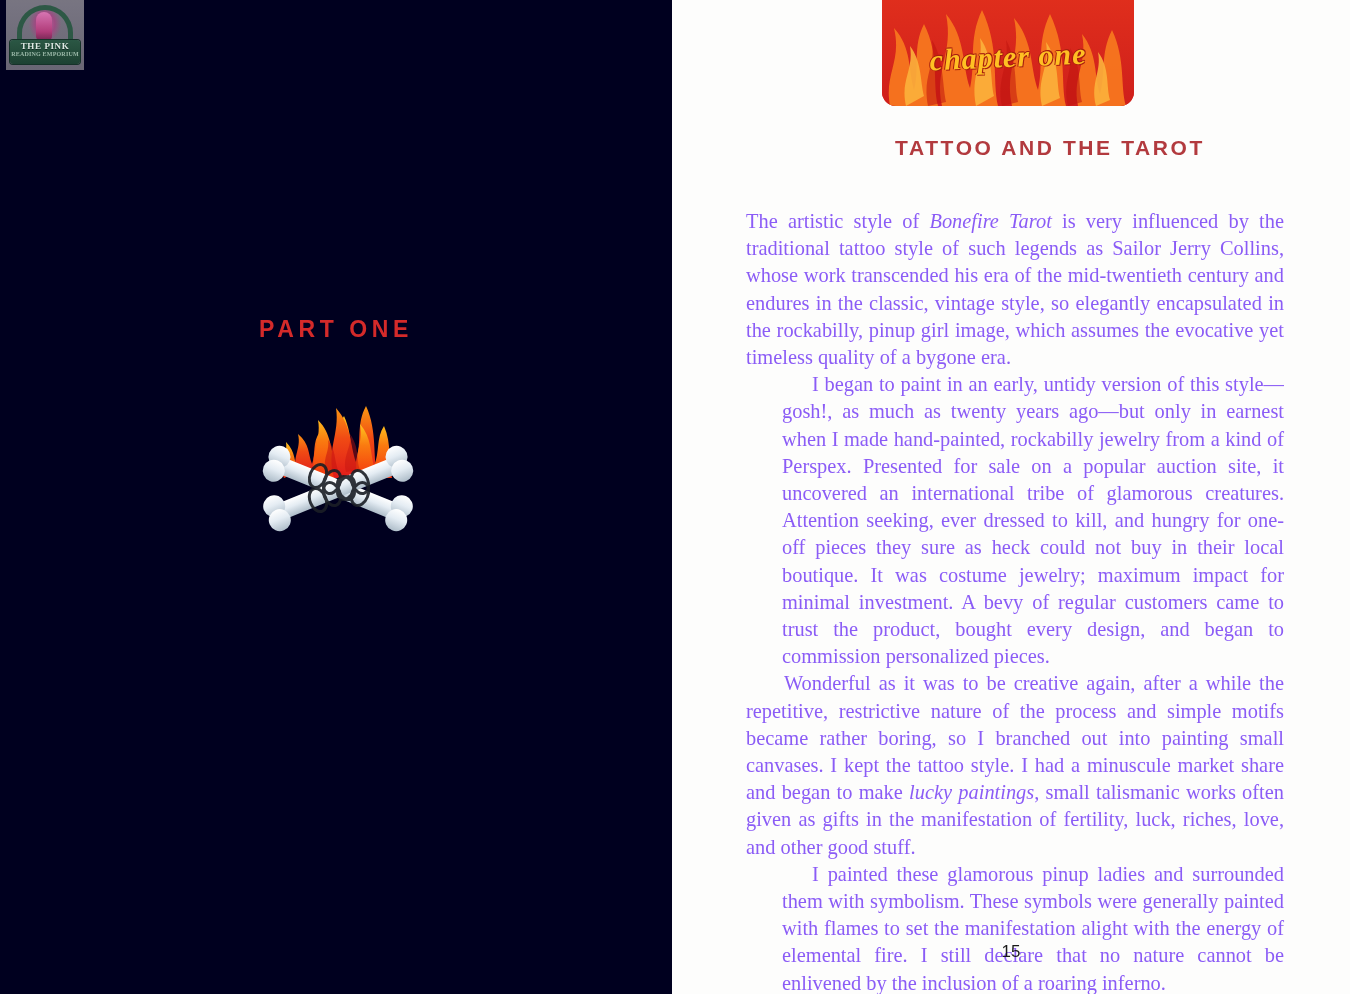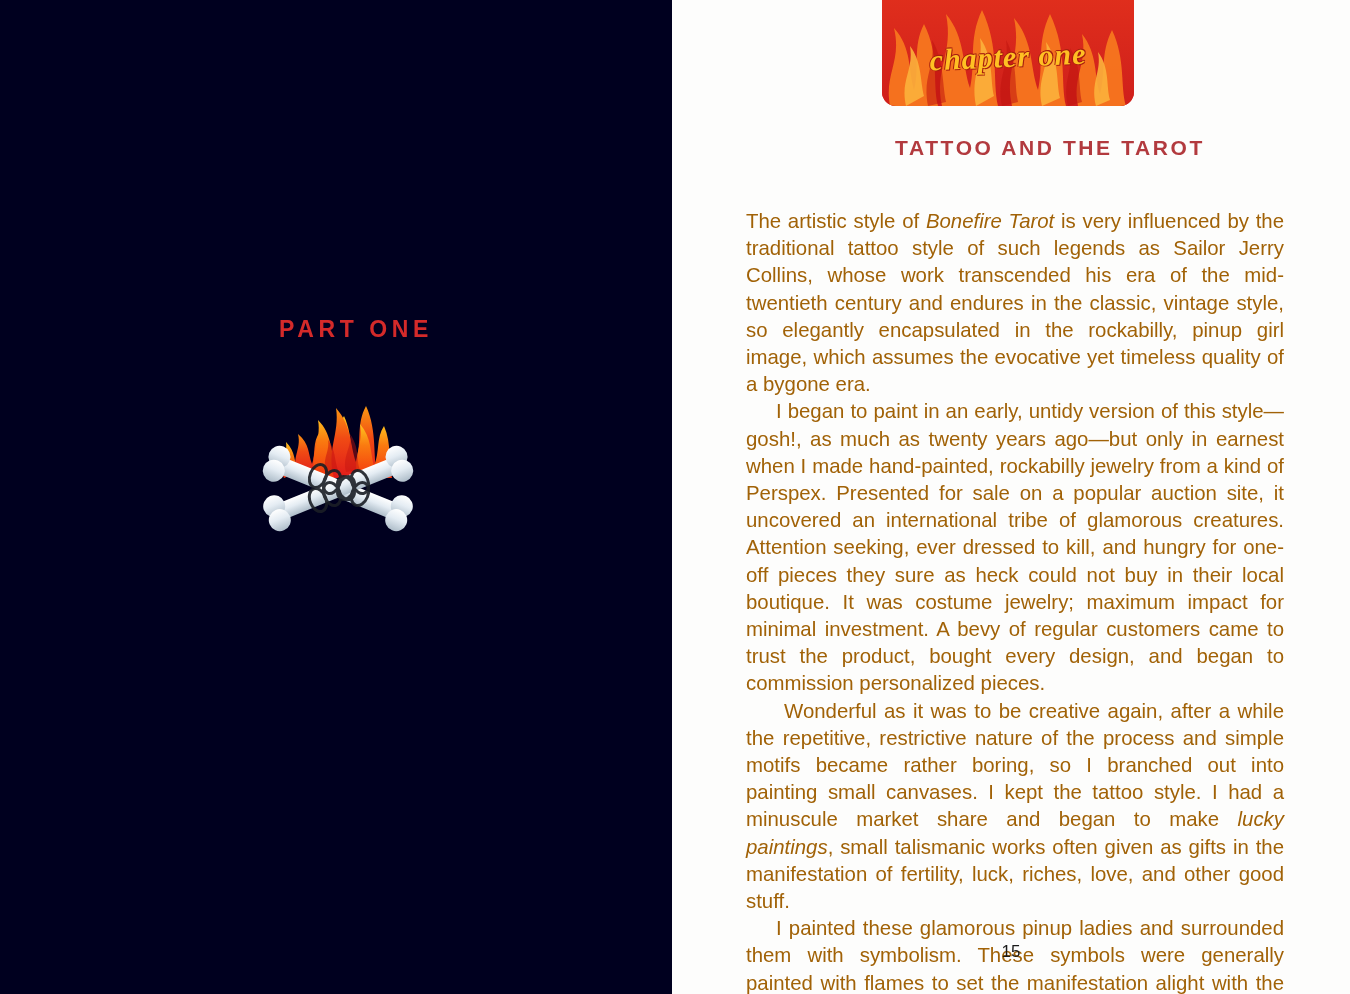--- a/index.html
+++ b/index.html
@@ -105,21 +105,20 @@
     position: absolute;
     top: 316px;
     left: 0;
     width: 672px;
     text-align: center;
     font-family: "Liberation Sans", sans-serif;
     font-size: 23px;
     font-weight: bold;
     letter-spacing: 4.6px;
     color: #d42a2a;
-    padding-left: 20px;
   }
   .bonfire {
     position: absolute;
     top: 372px;
     left: 240px;
     width: 196px;
     height: 160px;
   }
 
   
@@ -177,30 +176,31 @@
     padding-left: 39px;
   }
   .body-col {
     position: absolute;
     left: 74px;
     top: 208px;
     width: 538px;
   }
   .body-col p {
     margin: 0;
-    font-family: Liberation Sans, sans-serif;
+    font-family: Liberation Serif, serif;
     font-size: 20.4px;
     line-height: 27.2px;
-    color: #a16207;
+    color: #8b5cf6;
     text-align: justify;
     text-justify: inter-word;
     hyphens: manual;
   }
   .body-col p.indent {
     text-indent: 30px;
+    margin-left: 36px;
   }
   .body-col p.indent-wide {
     text-indent: 38px;
   }
   .body-col i { font-style: italic; }
   .folio {
     position: absolute;
     left: 0;
     top: 942px;
     width: 678px;
@@ -210,20 +210,29 @@
     color: #1a1a1a;
   }
 </style>
 </head>
 <body>
 
 <div class="spread">
 
   <div class="page-left" style="background: rgb(0, 0, 31);">
 
+    <div class="watermark-logo">
+      <div class="logo-inner"></div>
+      <div class="logo-arch"></div>
+      <div class="logo-figure"></div>
+      <div class="logo-banner">
+        <div class="logo-line1">THE PINK</div>
+        <div class="logo-line2">READING EMPORIUM</div>
+      </div>
+    </div>
 
     <div class="part-label" style="color: rgb(212, 42, 42);">PART ONE</div>
 
     <div class="bonfire">
       <svg viewBox="0 0 196 160" width="196" height="160" aria-hidden="true">
         <defs>
           <linearGradient id="flameA" x1="0" y1="1" x2="0" y2="0">
             <stop offset="0%" stop-color="#e01b1b"></stop>
             <stop offset="55%" stop-color="#f04a14"></stop>
             <stop offset="100%" stop-color="#fb9a12"></stop>

